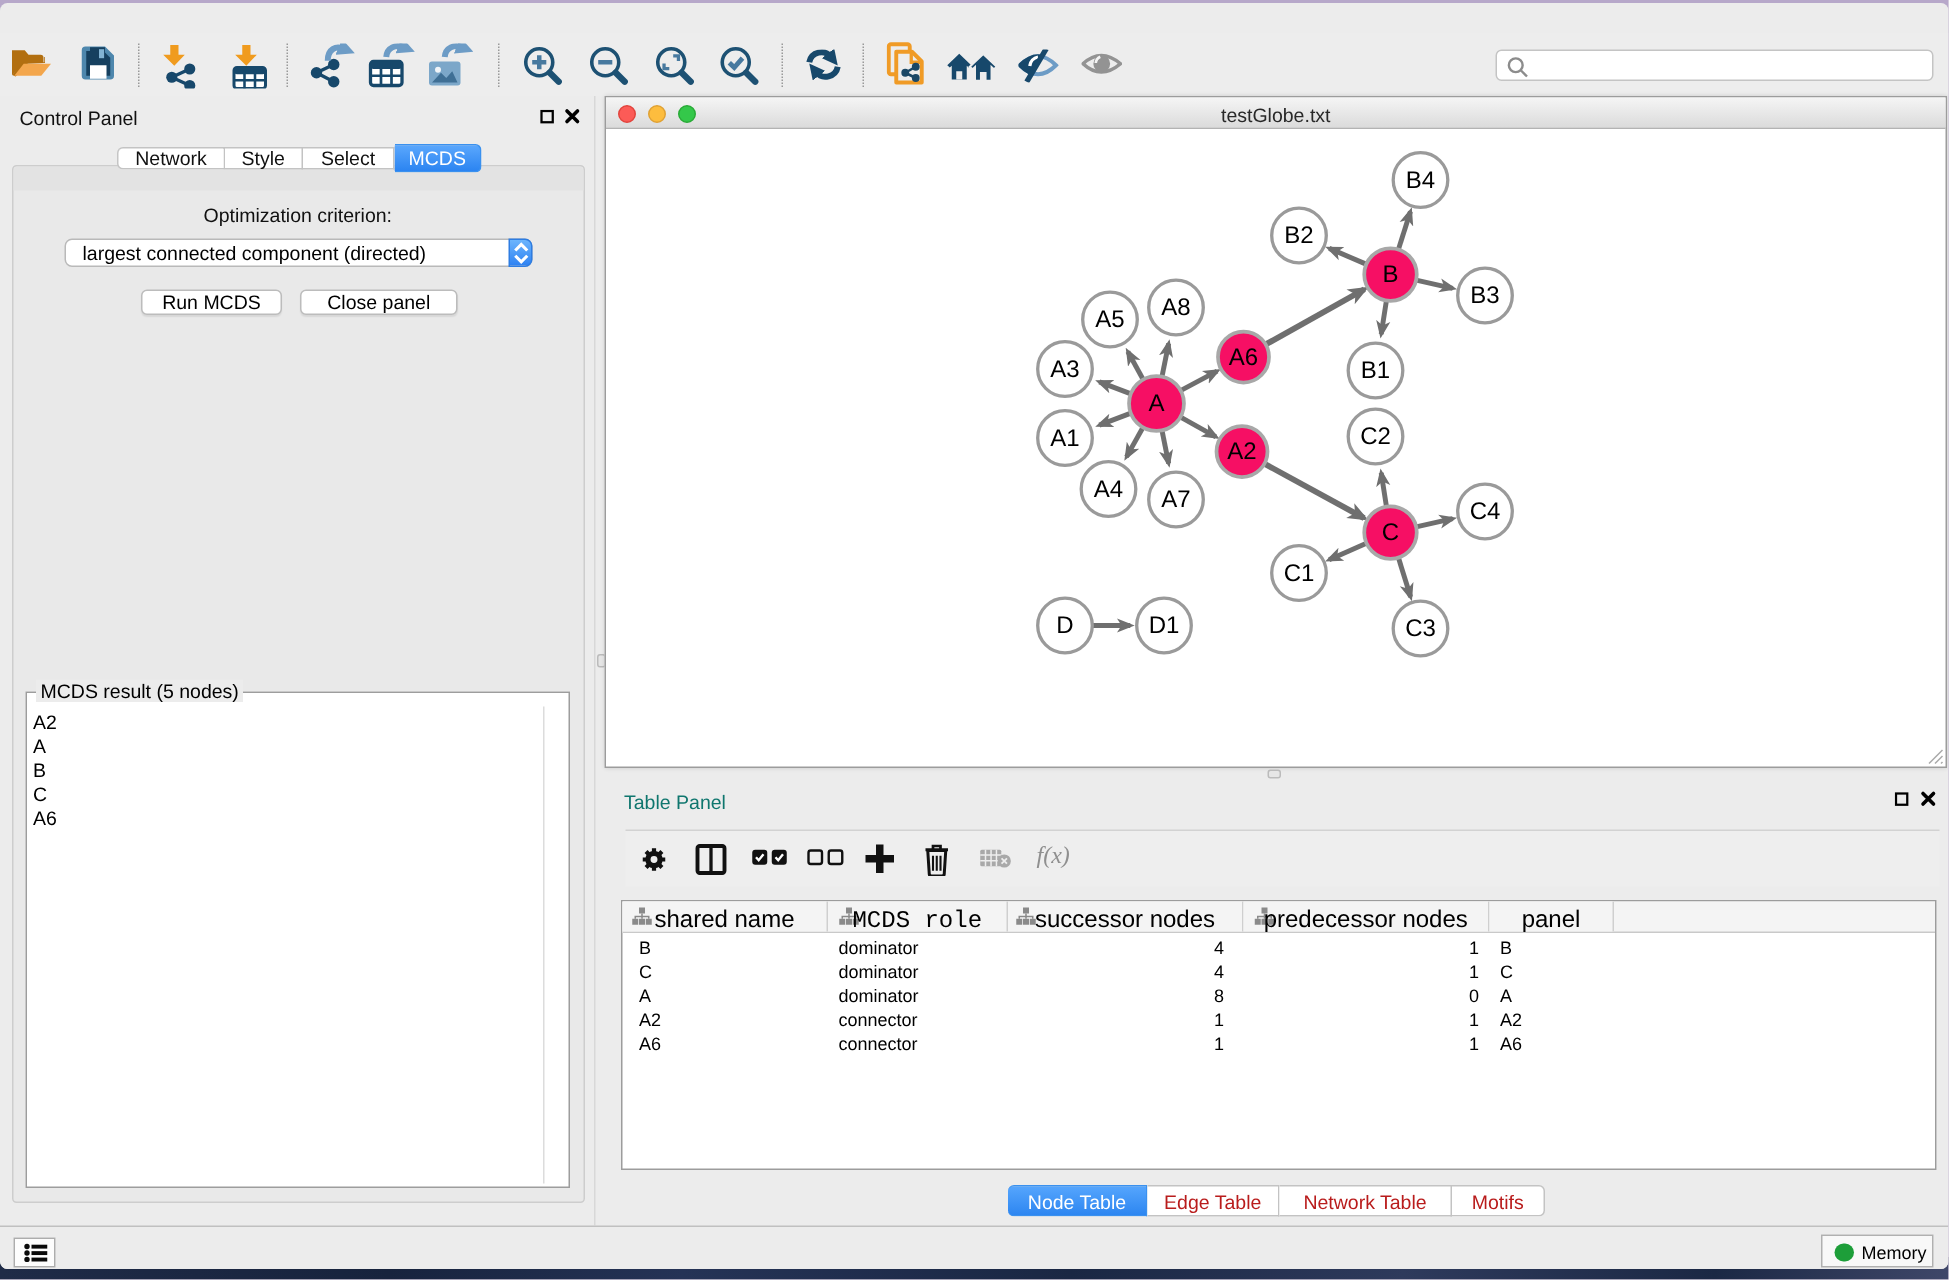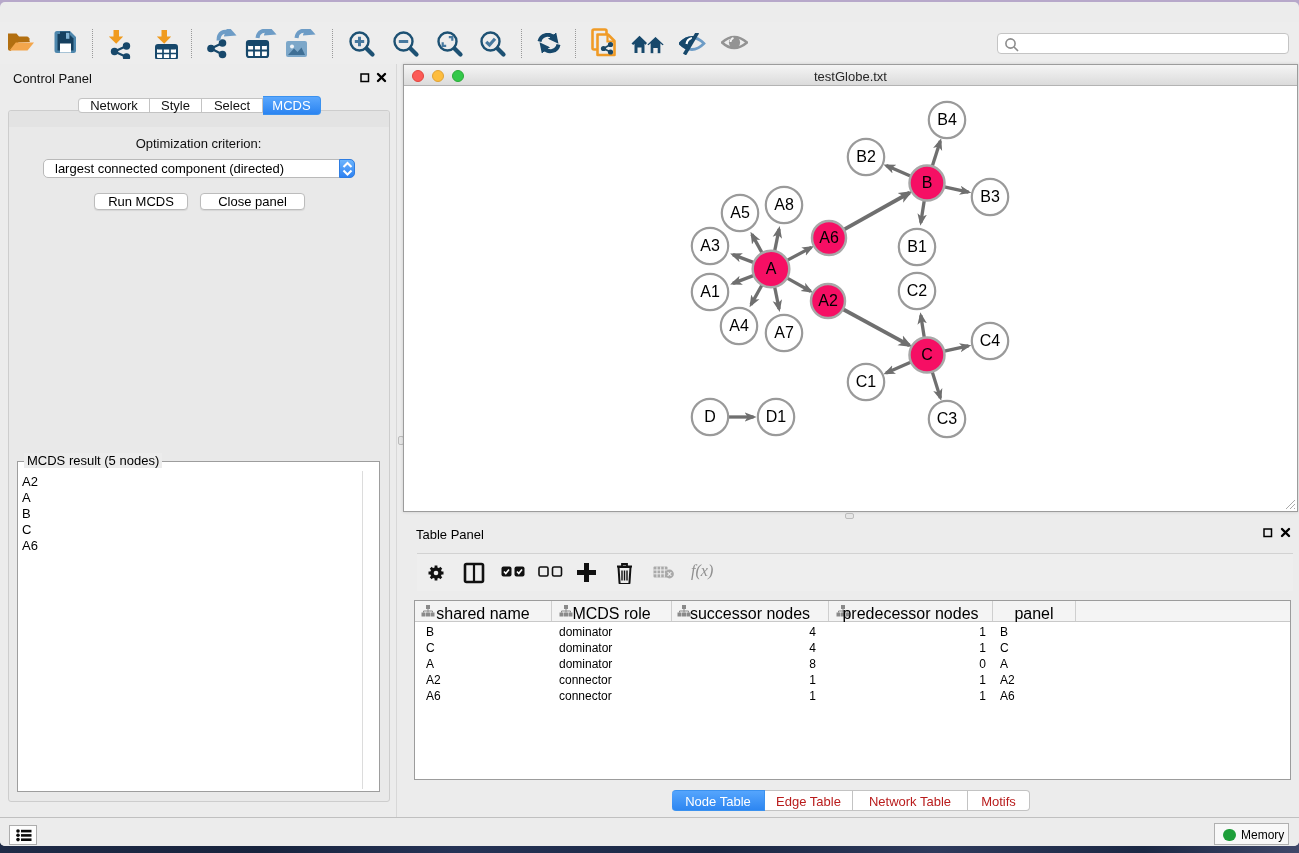--- a/index.html
+++ b/index.html
@@ -39,21 +39,21 @@
 #fieldset .vline { position:absolute; right:16px; top:9px; bottom:2px; width:1px; background:#dcdcdc; }
 
 #vgrip { position:absolute; left:398px; top:434px; width:6px; height:9px; background:#e6e6e6; border:1px solid #bbb; border-radius:2px; }
 
 #netwin { position:absolute; left:403px; top:62px; width:895px; height:448px; background:#fff; border:1px solid #9c9c9c; box-shadow:0 0 3px rgba(0,0,0,0.15); }
 #nettitle { position:absolute; left:0; top:0; width:100%; height:21px; background:linear-gradient(#f5f5f5,#dbdbdb); border-bottom:1px solid #b3b3b3; }
 #nettitle .title { position:absolute; width:100%; text-align:center; top:4px; font-size:13px; color:#282828; }
 #hgrip { position:absolute; left:845px; top:511px; width:9px; height:6px; background:#e6e6e6; border:1px solid #bbb; border-radius:2px; }
 
 #tpanel { position:absolute; left:403px; top:518px; width:896px; height:297px; background:#ececec; font-size:13px; }
-#tpanel .phead { position:absolute; left:13px; top:7px; font-size:13px; color:#000000; }
+#tpanel .phead { position:absolute; left:13px; top:7px; font-size:13px; color:#0f766e; }
 #ttoolbar { position:absolute; left:14px; top:33px; width:876px; height:38px; background:#eeeeee; border-top:1px solid #d2d2d2; }
 #ttable { position:absolute; left:11px; top:80px; width:877px; height:180px; background:#fff; border:1px solid #9c9c9c; }
 #thead { position:absolute; left:0; top:0; width:100%; height:21px; background:#f4f4f4; border-bottom:1px solid #c9c9c9; font-size:16px; color:#000; }
 #thead .hc { position:absolute; top:0; height:20px; background:#f4f4f4; border-right:1px solid #cfcfcf; }
 #thead .ht { position:absolute; width:100%; text-align:center; top:4px; }
 #tbody { position:absolute; left:0; top:22px; width:100%; font-size:12px; color:#000; }
 #tbody .row { position:absolute; height:16px; width:100%; }
 #tbody .c { position:absolute; top:1px; }
 #tbody .num { text-align:right; }
 #btabs { position:absolute; left:269px; top:270px; height:21px; display:flex; font-size:13px; }
@@ -386,21 +386,21 @@
               <g fill="#8a8a8a">
                 <rect x="5" y="1" width="4" height="4"></rect>
                 <rect x="0.5" y="8.5" width="4" height="4"></rect>
                 <rect x="5" y="8.5" width="4" height="4"></rect>
                 <rect x="9.5" y="8.5" width="4" height="4"></rect>
                 <path d="M7 5 v2 M2.5 8.5 v-1.5 h9 v1.5 M7 7 v1.5" stroke="#8a8a8a" stroke-width="1" fill="none"></path>
               </g>
             </svg>
             <div class="ht">shared name</div>
           </div>
-        <div class="hc" style="left:137px;width:120px;">
+        <div class="hc" style="left:137px;width:120px;font-family:Liberation Mono, monospace;">
             <svg style="position:absolute;left:7px;top:3px;" width="14" height="14">
               <g fill="#8a8a8a">
                 <rect x="5" y="1" width="4" height="4"></rect>
                 <rect x="0.5" y="8.5" width="4" height="4"></rect>
                 <rect x="5" y="8.5" width="4" height="4"></rect>
                 <rect x="9.5" y="8.5" width="4" height="4"></rect>
                 <path d="M7 5 v2 M2.5 8.5 v-1.5 h9 v1.5 M7 7 v1.5" stroke="#8a8a8a" stroke-width="1" fill="none"></path>
               </g>
             </svg>
             <div class="ht">MCDS role</div>

